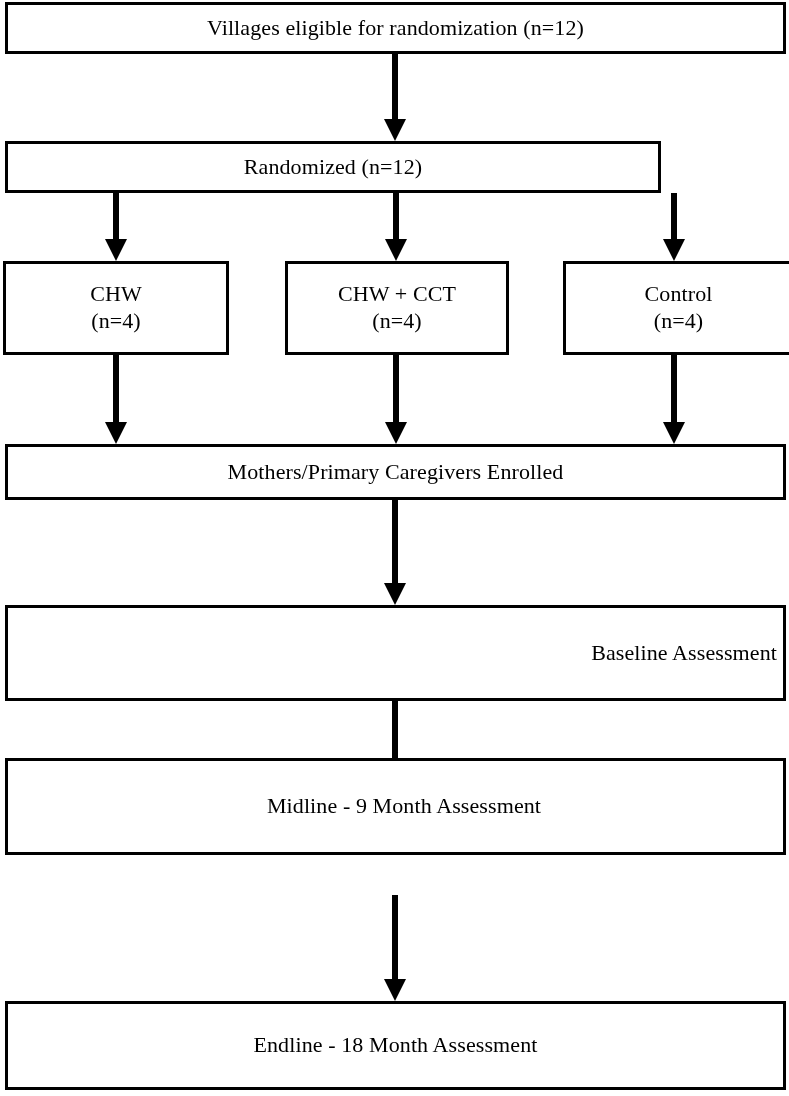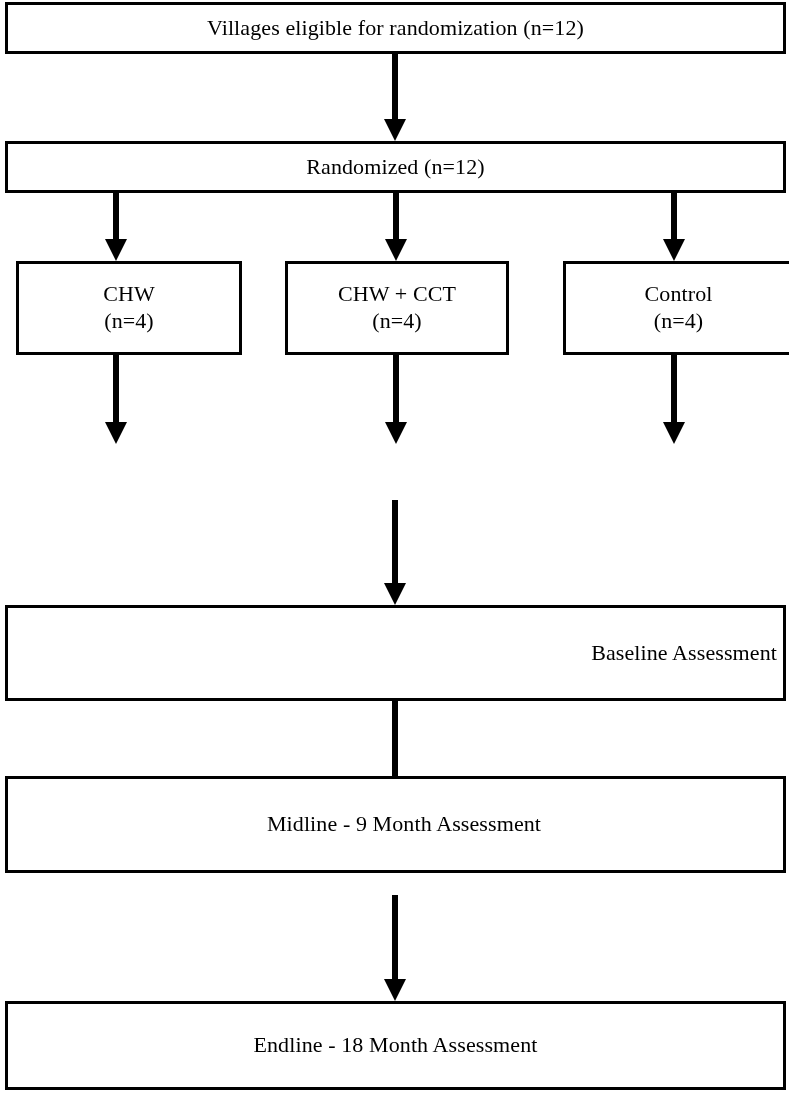--- a/index.html
+++ b/index.html
@@ -69,40 +69,40 @@
 
   <div class="node" style="left:5px; top:2px; width:781px; height:52px;">
     <span class="node-text">Villages eligible for randomization (n=12)</span>
   </div>
 
   <div class="arrow" style="left:384px; top:54px; width:22px; height:87px;">
     <div class="stem" style="height:65px;"></div>
     <div class="head"></div>
   </div>
 
-  <div class="node" style="left:5px; top:141px; width:781px; height:52px;">
+  <div class="node" style="left:5px; top:141px; width:656px; height:52px;">
     <span class="node-text">Randomized (n=12)</span>
   </div>
 
   <div class="arrow" style="left:105px; top:193px; width:22px; height:68px;">
     <div class="stem" style="height:46px;"></div>
     <div class="head"></div>
   </div>
 
   <div class="arrow" style="left:385px; top:193px; width:22px; height:68px;">
     <div class="stem" style="height:46px;"></div>
     <div class="head"></div>
   </div>
 
   <div class="arrow" style="left:663px; top:193px; width:22px; height:68px;">
     <div class="stem" style="height:46px;"></div>
     <div class="head"></div>
   </div>
 
-  <div class="node" style="left:16px; top:261px; width:226px; height:94px;">
+  <div class="node" style="left:3px; top:261px; width:226px; height:94px;">
     <span class="node-text">CHW
 (n=4)</span>
   </div>
 
   <div class="node" style="left:285px; top:261px; width:224px; height:94px;justify-content:center;">
     <span class="node-text">CHW + CCT
 (n=4)</span>
   </div>
 
   <div class="node" style="left:563px; top:261px; width:231px; height:94px;">
@@ -118,36 +118,39 @@
   <div class="arrow" style="left:385px; top:355px; width:22px; height:89px;">
     <div class="stem" style="height:67px;"></div>
     <div class="head"></div>
   </div>
 
   <div class="arrow" style="left:663px; top:355px; width:22px; height:89px;">
     <div class="stem" style="height:67px;"></div>
     <div class="head"></div>
   </div>
 
+  <div class="node" style="left:5px; top:444px; width:781px; height:56px;">
+    <span class="node-text">Mothers/Primary Caregivers Enrolled</span>
+  </div>
 
   <div class="arrow" style="left:384px; top:500px; width:22px; height:105px;">
     <div class="stem" style="height:83px;"></div>
     <div class="head"></div>
   </div>
 
   <div class="node" style="left:5px; top:605px; width:781px; height:96px;justify-content:flex-end;">
     <span class="node-text">Baseline Assessment</span>
   </div>
 
   <div class="arrow" style="left:384px; top:701px; width:22px; height:97px;">
     <div class="stem" style="height:75px;"></div>
     <div class="head"></div>
   </div>
 
-  <div class="node" style="left:5px; top:776px; width:781px; height:97px;padding-left:17px;">
+  <div class="node" style="left:5px; top:758px; width:781px; height:97px;padding-left:17px;">
     <span class="node-text">Midline - 9 Month Assessment</span>
   </div>
 
   <div class="arrow" style="left:384px; top:895px; width:22px; height:106px;">
     <div class="stem" style="height:84px;"></div>
     <div class="head"></div>
   </div>
 
   <div class="node" style="left:5px; top:1001px; width:781px; height:89px;">
     <span class="node-text">Endline - 18 Month Assessment</span>

